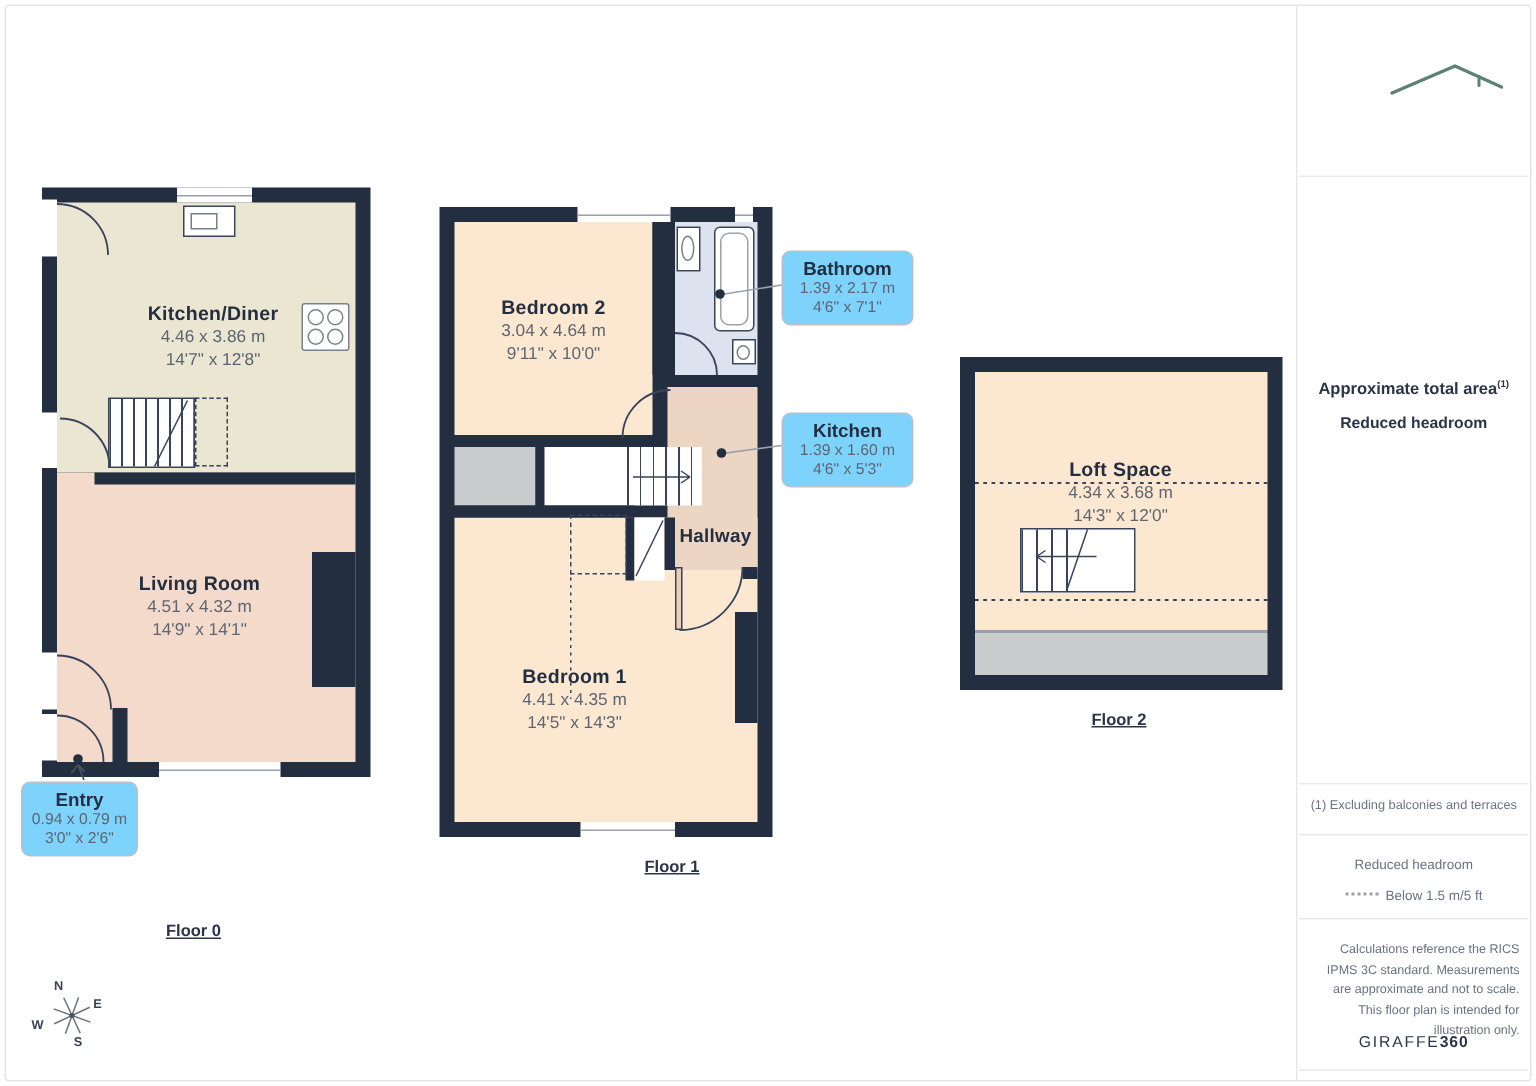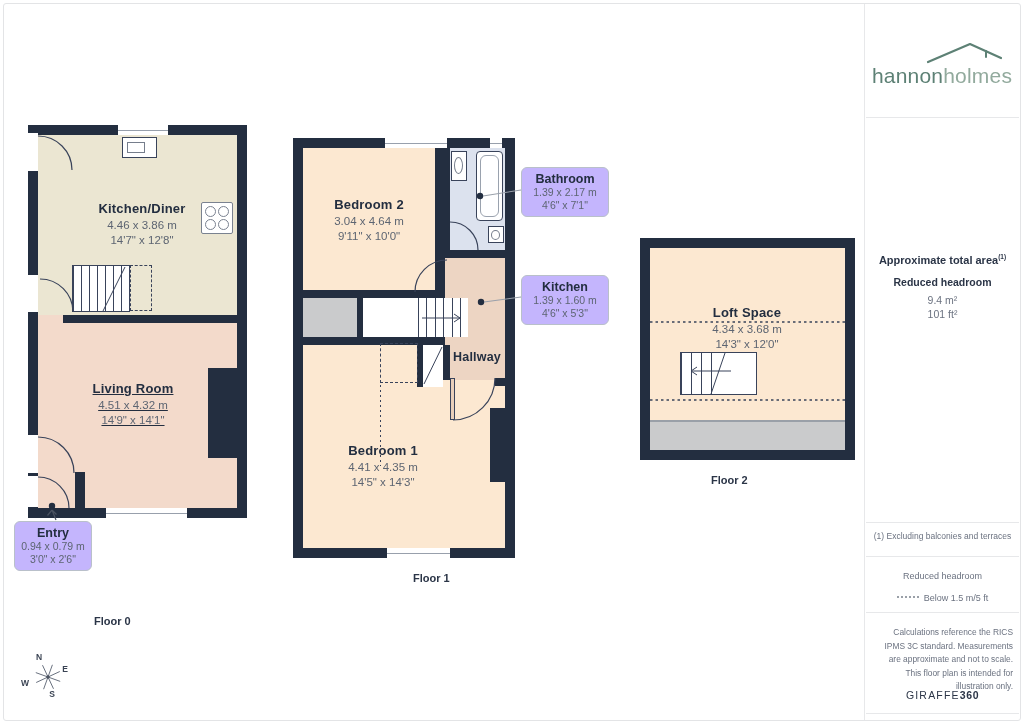--- a/index.html
+++ b/index.html
@@ -39,23 +39,23 @@
     border:1px solid #767e8c; }
   .treads2 { position:absolute; left:0; top:0; bottom:0; width:32px;
     background:repeating-linear-gradient(90deg,#39435a 0 1px,transparent 1px 10px); }
   .edge-line { position:absolute; background:#9aa0a8; }
   .door-leaf { position:absolute; background:#e9cfba; border:1px solid #39435a; }
 
   
   .room-label { position:absolute; text-align:center; color:#232e40; pointer-events:none; }
   .rname { font-size:13px; font-weight:bold; letter-spacing:.2px; line-height:16px; }
   .rdim  { font-size:11.5px; color:#5d6572; line-height:14px; margin-top:1px; }
-  .floor-label { position:absolute; width:70px; text-align:left;
-    font-size:11px; font-weight:bold; color:#2b3547; }
-  .callout { position:absolute; background:#c4b5fd; border:1px solid #b9c0ca; border-radius:6px;
+  .floor-label { position:absolute; width:70px; text-align:center;
+    font-size:11px; font-weight:bold; color:#2b3547;text-decoration:underline; }
+  .callout { position:absolute; background:#7dd3fc; border:1px solid #b9c0ca; border-radius:6px;
     text-align:center; padding:4px 2px; }
   .cname { font-size:12.5px; font-weight:bold; color:#232e40; line-height:14px; }
   .cdim  { font-size:10.5px; color:#5d6572; line-height:13px; }
 
   
   .vline { position:absolute; left:864px; top:4px; bottom:4px; width:1px; background:#e7e8ea; }
   .hr { position:absolute; left:866px; width:153px; height:1px; background:#e7e8ea; }
   .logo { position:absolute; left:866px; top:40px; width:152px; height:56px; }
   .logo-text { position:absolute; left:0; top:24px; width:100%; text-align:center;
     font-size:21px; letter-spacing:.2px; }
@@ -150,21 +150,21 @@
   <div class="fixture" style="left:40px; top:114px; width:77px; height:43px;">
       <div class="treads2"></div>
     </div>
 </div>
 
 <div class="room-label" style="left:52px; top:201px; width:180px;">
   <div class="rname">Kitchen/Diner</div>
   <div class="rdim">4.46 x 3.86 m</div>
   <div class="rdim">14'7" x 12'8"</div>
 </div>
-<div class="room-label" style="left:43px; top:381px; width:180px;text-decoration:underline;">
+<div class="room-label" style="left:43px; top:381px; width:180px;">
   <div class="rname">Living Room</div>
   <div class="rdim">4.51 x 4.32 m</div>
   <div class="rdim">14'9" x 14'1"</div>
 </div>
 <div class="room-label" style="left:279px; top:197px; width:180px;">
   <div class="rname">Bedroom 2</div>
   <div class="rdim">3.04 x 4.64 m</div>
   <div class="rdim">9'11" x 10'0"</div>
 </div>
 <div class="room-label" style="left:293px; top:443px; width:180px;">
@@ -205,31 +205,26 @@
 <span class="compass-label" style="left:65px; top:669px;">E</span>
 <span class="compass-label" style="left:25px; top:683px;">W</span>
 <span class="compass-label" style="left:52px; top:694px;">S</span>
 
 <div class="vline"></div>
 <div class="logo">
   <svg style="position:absolute; left:58px; top:0; width:82px; height:24px;" viewBox="0 0 82 24">
     <path d="M 4 22 L 46 4 L 77 18" fill="none" stroke="#5d8175" stroke-width="2.2" stroke-linecap="round" stroke-linejoin="round"></path>
     <path d="M 62 11 L 62 17" fill="none" stroke="#5d8175" stroke-width="2" stroke-linecap="round"></path>
   </svg>
-  <div class="logo-text"><span class="logo-a">hannon</span><span class="logo-b">holmes</span></div>
 </div>
 <div class="hr" style="top:117px;"></div>
 
 <div class="sb-block" style="top:253px;">
   <div class="sb-title"><span>Approximate total area</span><sup>(1)</sup></div>
   <div class="sb-title" style="margin-top:10px; font-size:10.5px;">Reduced headroom</div>
-  <div class="sb-vals">
-    <div>9.4 m²</div>
-    <div>101 ft²</div>
-  </div>
 </div>
 
 <div class="hr" style="top:522px;"></div>
 <div class="sb-block sb-note" style="top:531px;">(1) Excluding balconies and terraces</div>
 <div class="hr" style="top:556px;"></div>
 
 <div class="sb-block" style="top:571px;">
   <div class="sb-note" style="font-size:9px;">Reduced headroom</div>
   <div style="margin-top:6px;"><span class="legend-dots"></span><span class="sb-note" style="font-size:9px;">Below 1.5 m/5 ft</span></div>
 </div>

